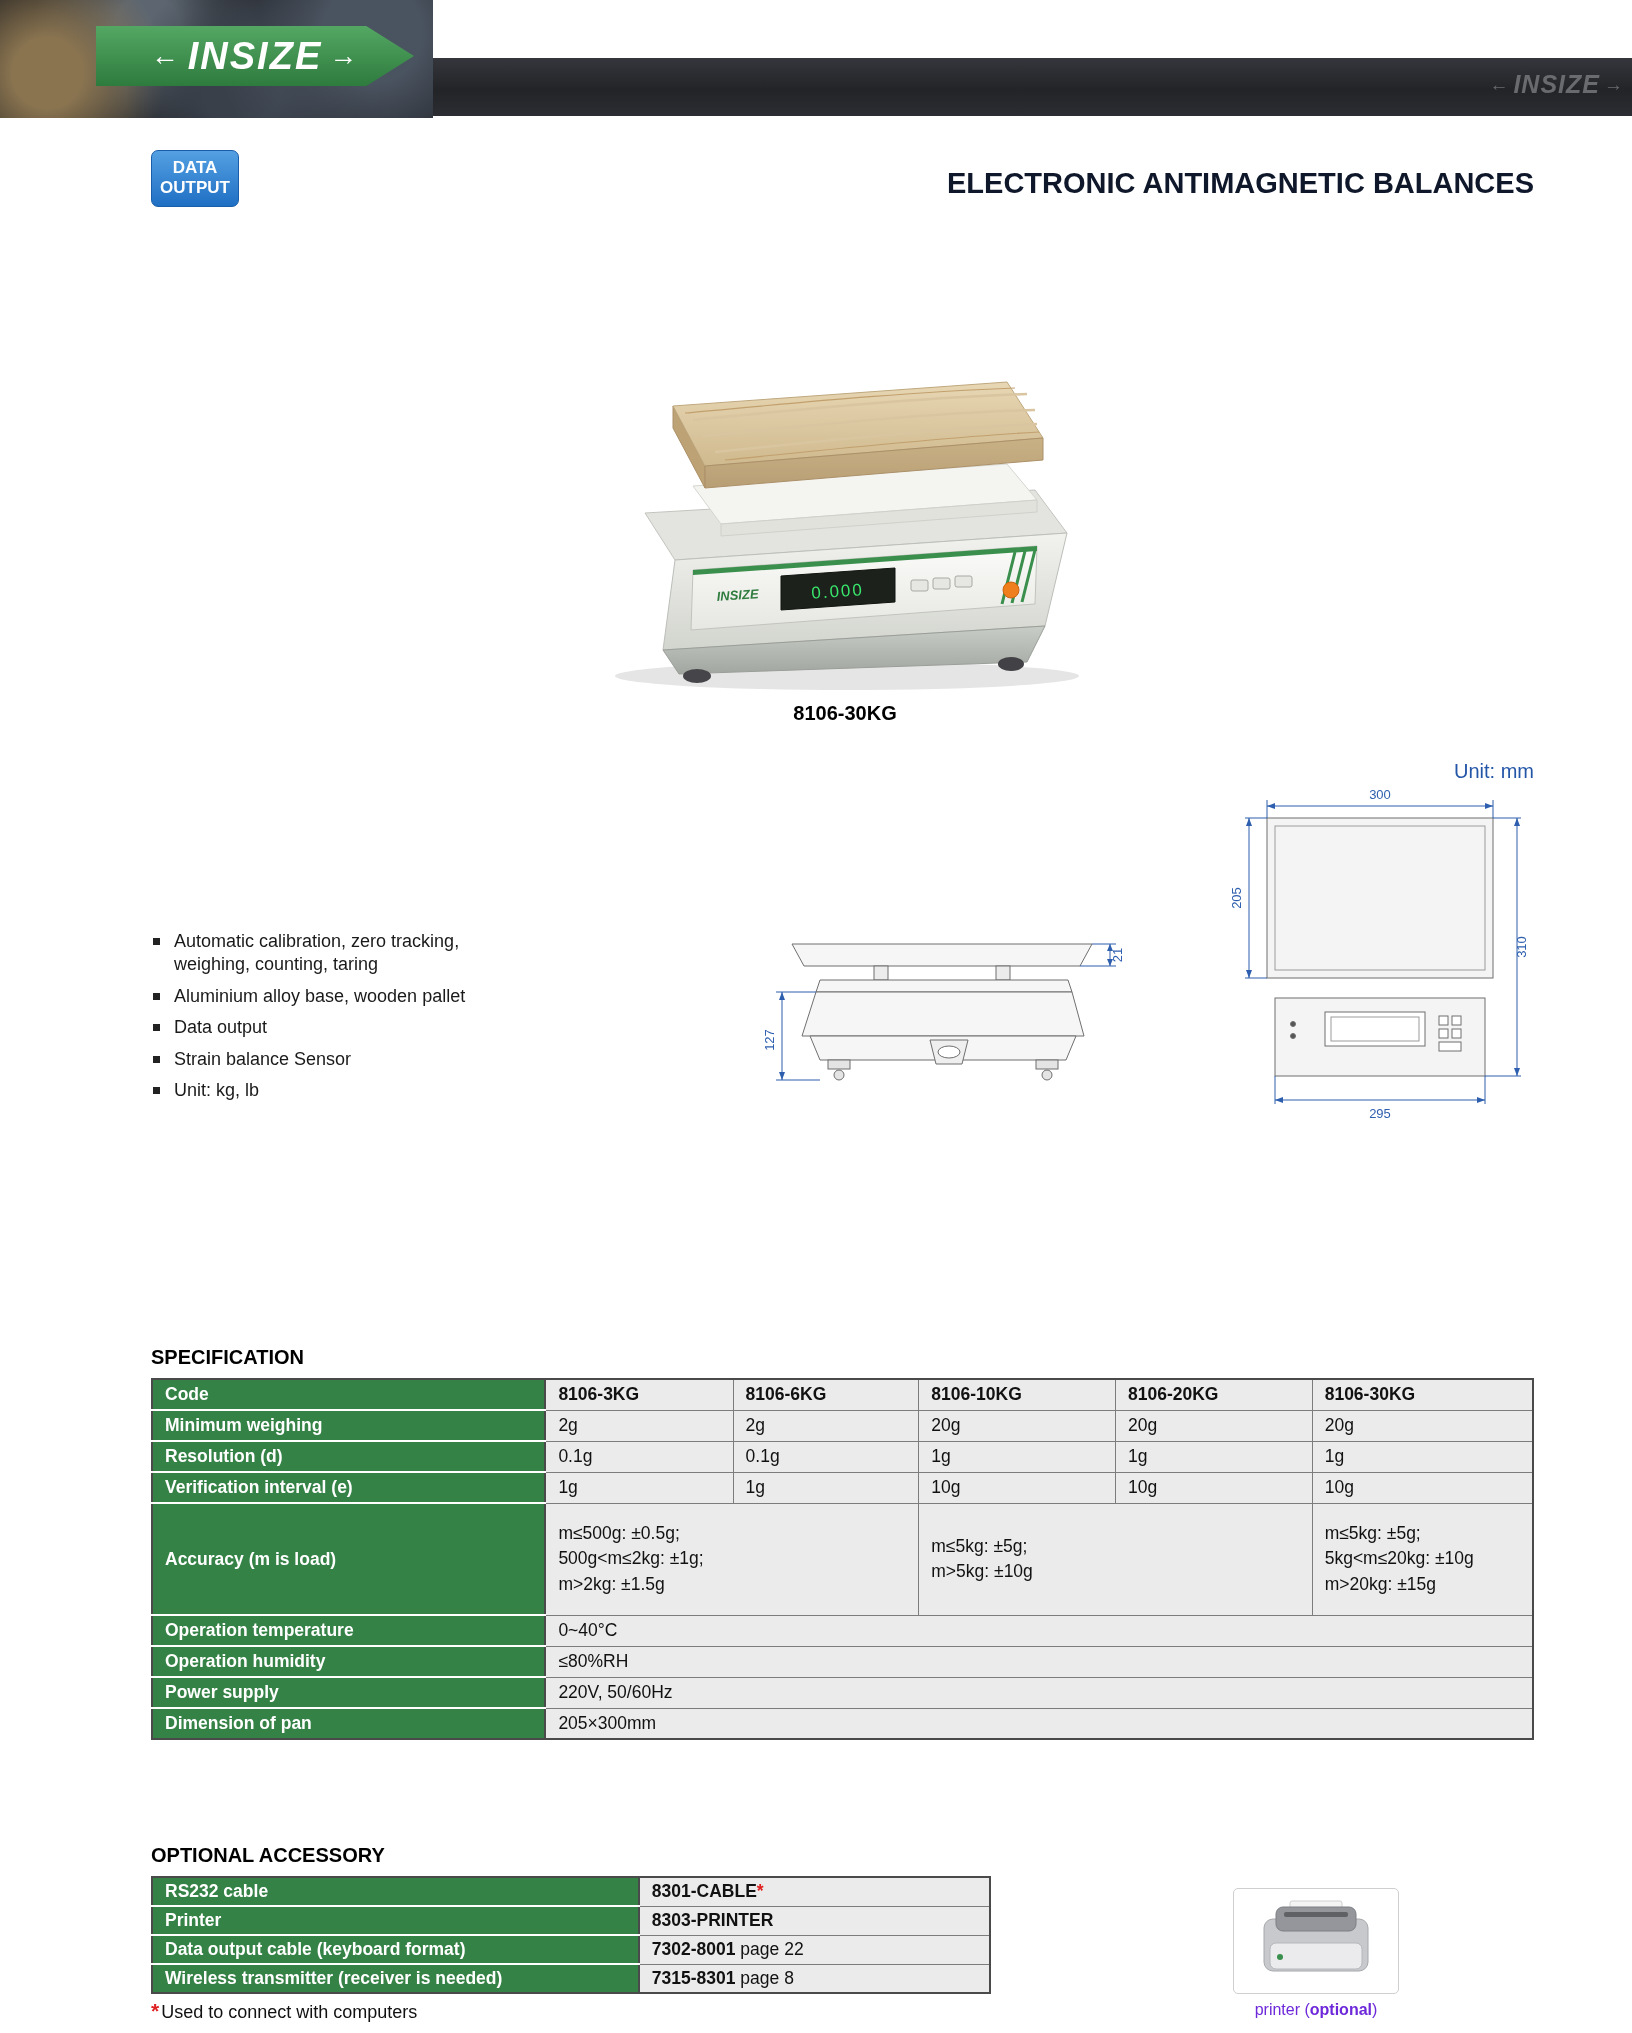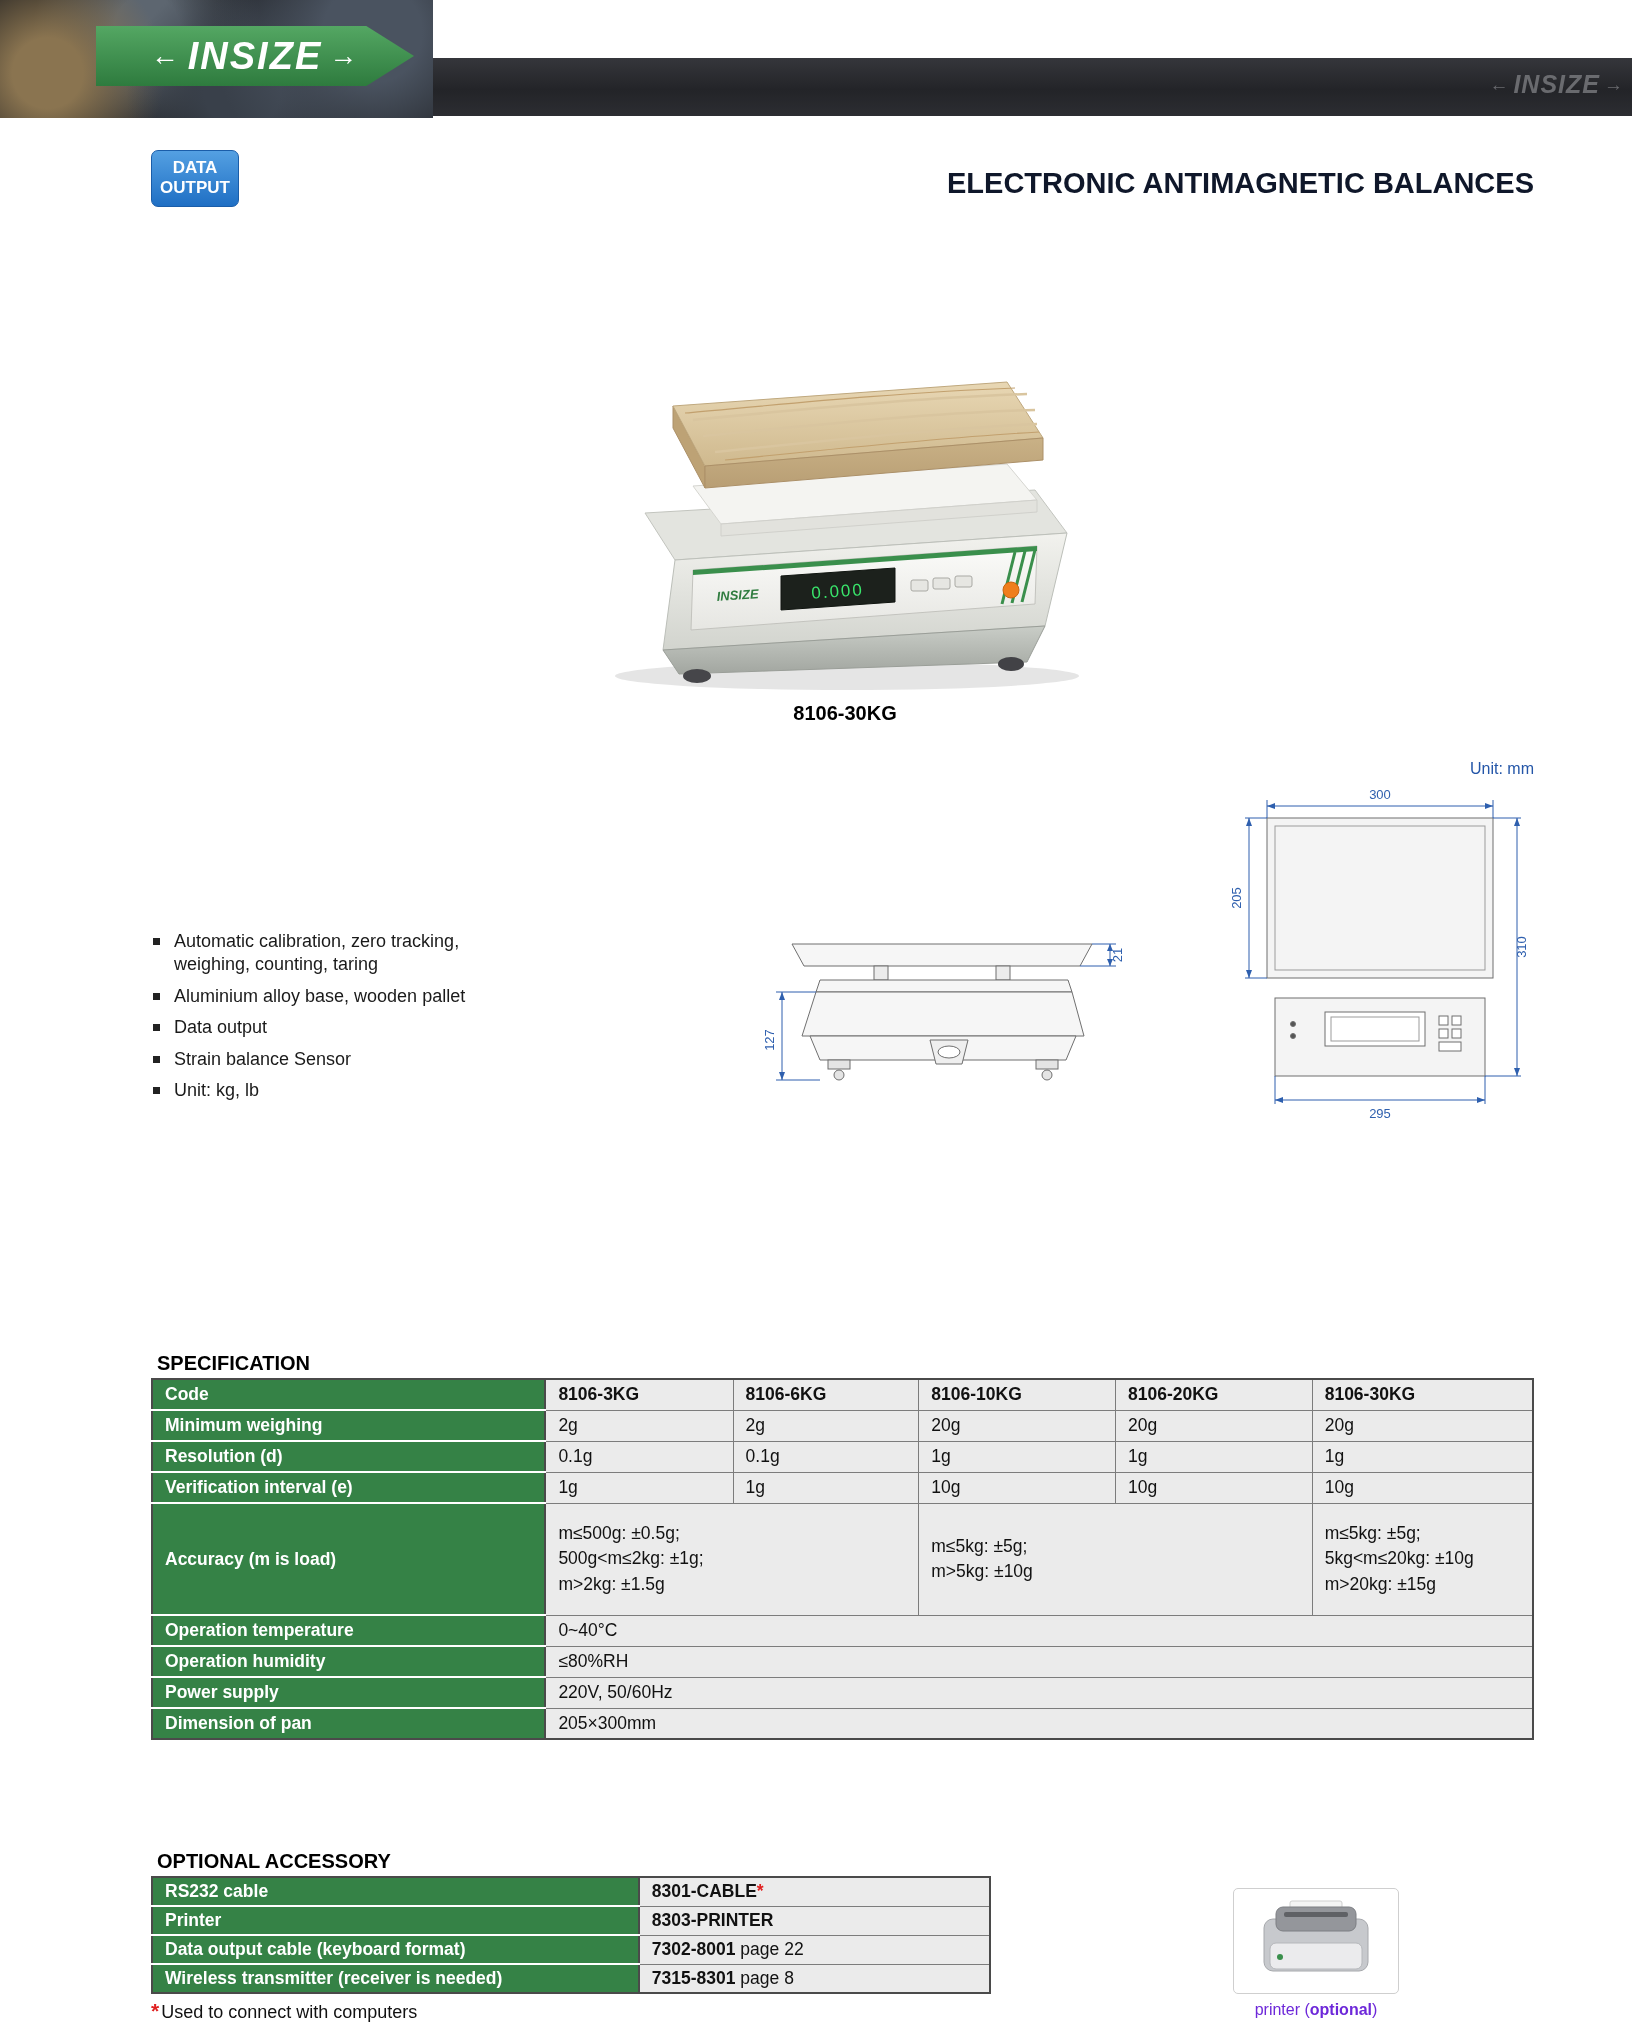--- a/index.html
+++ b/index.html
@@ -34,34 +34,34 @@
            border-radius:7px; color:#fff; font-weight:bold; font-size:17px; line-height:1.2;
            text-align:center; }
   .title { position:absolute; left:650px; width:884px; top:148px; text-align:right;
            font-size:29px; font-weight:bold; color:#0f172a; }
 
   
   .product-svg { position:absolute; left:575px; top:318px; }
   .caption { position:absolute; left:575px; width:540px; top:702px; text-align:center;
              font-weight:bold; font-size:20px; color:#000; }
   .unit { position:absolute; left:1334px; width:200px; top:760px; text-align:right;
-          color:#2456a8; font-size:16px; }
+          color:#2456a8; font-size:20px; }
 
   
   .side-svg { position:absolute; left:762px; top:930px; }
   .top-svg  { position:absolute; left:1225px; top:786px; }
 
   
   .features { position:absolute; left:151px; top:930px; width:372px; list-style:none;
               margin:0; padding:0; font-size:18px; color:#1a1a1a; }
   .features li { position:relative; padding-left:23px; margin-bottom:8px; line-height:1.3; }
   .features .sq { position:absolute; left:2px; top:8px; width:7px; height:7px; background:#222; }
 
   
-  .sec-h { position:absolute; margin:6px; font-size:20px; font-weight:bold; color:#000; }
+  .sec-h { position:absolute; margin:0; font-size:20px; font-weight:bold; color:#000; }
   #spec-h { left:151px; top:1346px; }
   #acc-h  { left:151px; top:1844px; }
 
   
   table.gtable { border-collapse:collapse; font-size:17.5px; color:#111; }
   .gtable th { background:#358246; color:#fff; text-align:left; padding:0 6px 0 12px;
                font-weight:bold; font-size:17.5px;
                border-left:2px solid #4a4a4a; border-right:2px solid #4a4a4a;
                border-top:2px solid #fff; border-bottom:2px solid #fff; }
   .gtable tbody tr:first-child th { border-top:2px solid #4a4a4a;margin-left:34px; }

